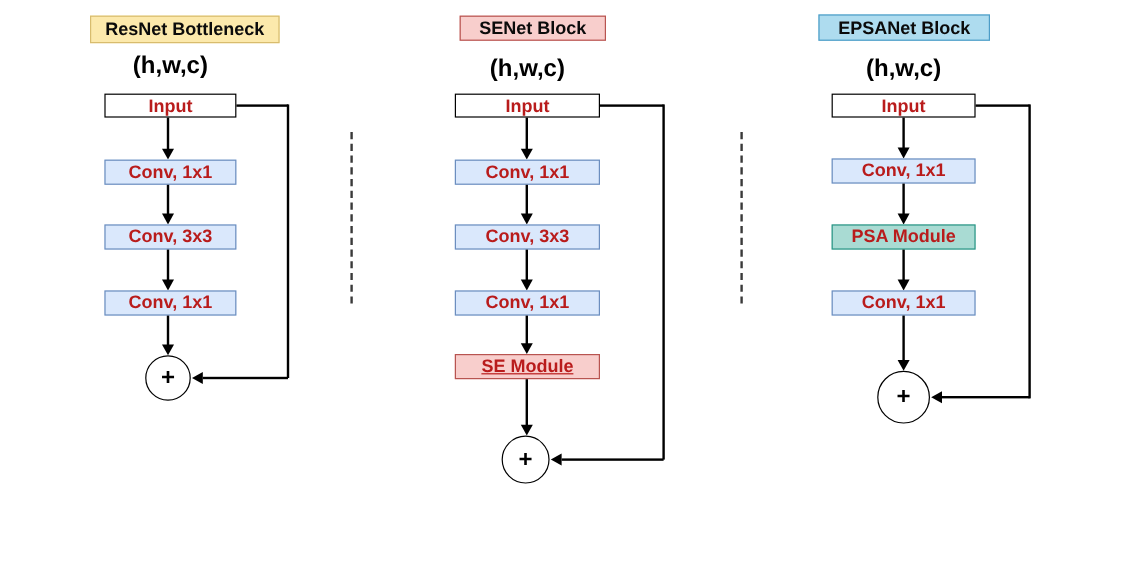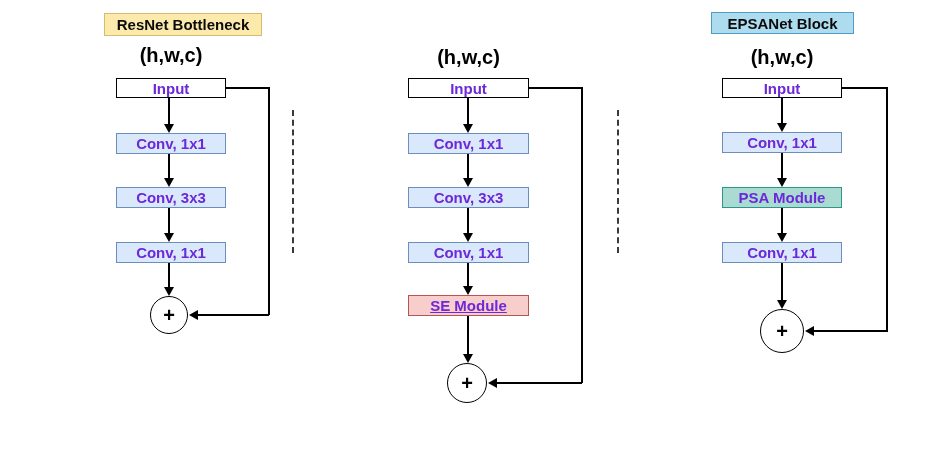--- a/index.html
+++ b/index.html
@@ -1,26 +1,26 @@
 <!DOCTYPE html>
 <html><head>
 <meta charset="utf-8">
 <style>
   html,body{margin:0;padding:0;background:#ffffff;}
   .figure{position:relative;width:939px;height:469px;background:#ffffff;overflow:hidden;
           font-family:"Liberation Sans",sans-serif;}
-  .col{position:absolute;inset:0;margin-left:29px;}
+  .col{position:absolute;inset:0;}
   .badge{position:absolute;display:flex;align-items:center;justify-content:center;
          font-weight:bold;font-size:15px;color:#0b0b0b;box-sizing:border-box;}
   .t-resnet{background:#FCE9AC;border:1.5px solid #D8BC6E;}
   .t-senet{background:#F8CECC;border:1.5px solid #B85450;}
   .t-epsanet{background:#AEDCEF;border:1.5px solid #4D9DC7;text-align:right;}
   .shape{position:absolute;text-align:center;font-weight:bold;font-size:20px;color:#000;}
   .box{position:absolute;display:flex;align-items:center;justify-content:center;
-       font-weight:bold;font-size:15px;color:#6d28d9;box-sizing:border-box;}
+       font-weight:bold;font-size:15px;color:#b91c1c;box-sizing:border-box;}
   .inputbox{background:#ffffff;border:1.8px solid #000000;}
   .conv{background:#DAE8FC;border:1.5px solid #6C8EBF;}
   .se{background:#F8CECC;border:1.5px solid #B85450;}
   .psa{background:#A9DBD3;border:1.5px solid #2D9687;}
   .line{position:absolute;background:#000000;}
   .vline{width:1.6px;}
   .hline{height:1.6px;}
   .head-down{position:absolute;width:0;height:0;
              border-left:5px solid transparent;border-right:5px solid transparent;
              border-top:9px solid #000;}
@@ -63,20 +63,21 @@
     <div class="line hline" style="left:197px;top:87px;width:43px;"></div>
     <div class="line vline" style="left:239px;top:87px;height:228px;"></div>
     <div class="line hline" style="left:169px;top:314px;width:71px;"></div>
     <div class="head-left" style="left:160px;top:310px;"></div>
   </div>
 
   <div class="divider" style="left:292px;top:110px;height:143px;"></div>
   <div class="divider" style="left:617px;top:110px;height:143px;"></div>
 
   <div class="col">
+    <div class="badge t-senet" style="left:383px;top:13px;width:122px;height:21px;">SENet Block</div>
     <div class="shape" style="left:379px;top:46px;width:121px;">(h,w,c)</div>
     <div class="box inputbox" style="left:379px;top:78px;width:121px;height:20px;">Input</div>
 
     <div class="line vline" style="left:438px;top:98px;height:27px;"></div>
     <div class="head-down" style="left:434px;top:124px;"></div>
     <div class="box conv" style="left:379px;top:133px;width:121px;height:21px;">Conv, 1x1</div>
 
     <div class="line vline" style="left:438px;top:154px;height:25px;"></div>
     <div class="head-down" style="left:434px;top:178px;"></div>
     <div class="box conv" style="left:379px;top:187px;width:121px;height:21px;">Conv, 3x3</div>

